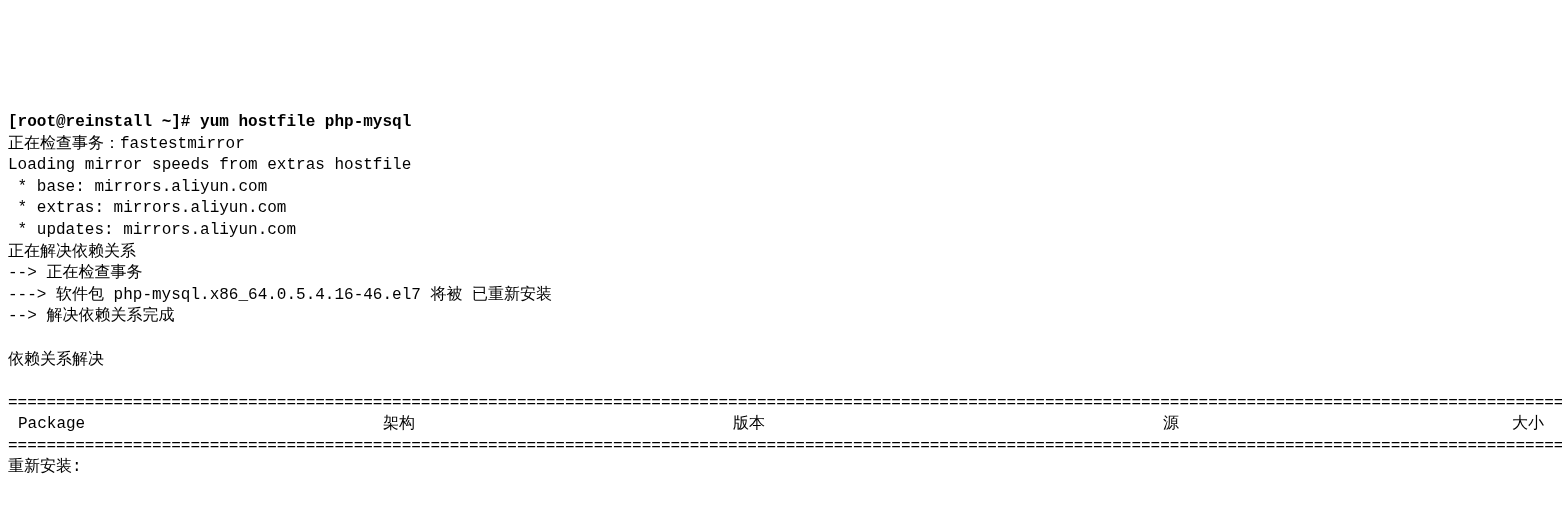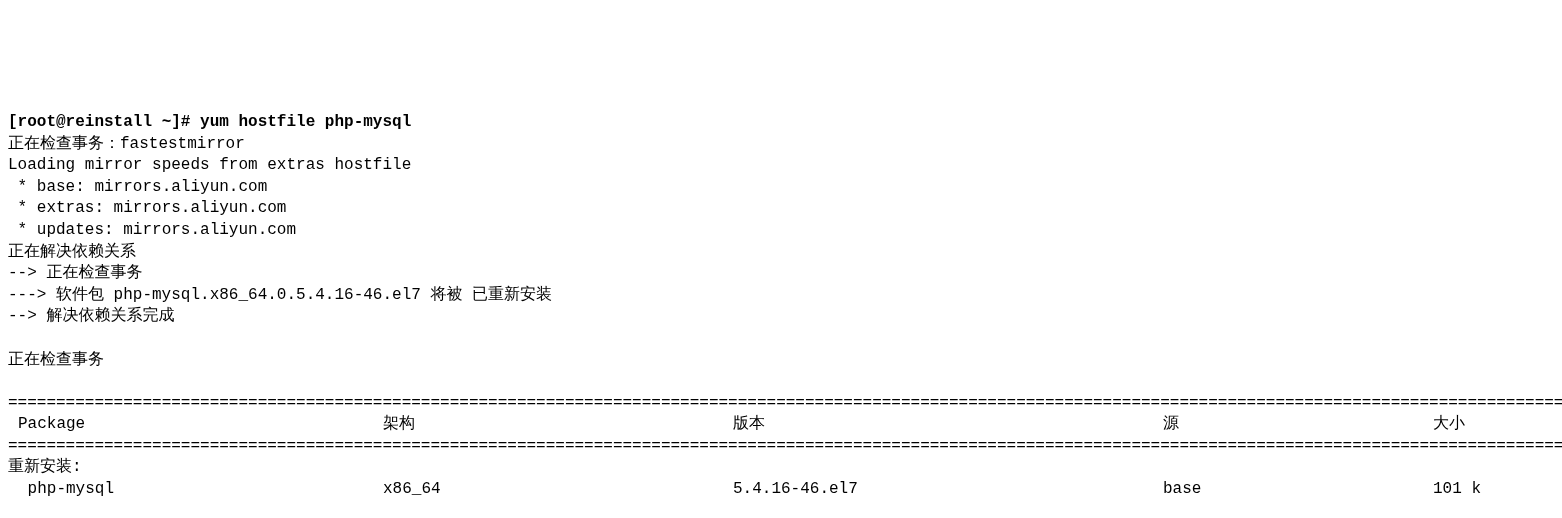--- a/index.html
+++ b/index.html
@@ -26,44 +26,43 @@
       white-space: nowrap;
     }
     .table-row {
       display: flex;
       width: 100%;
     }
     .col-pkg { width: 375px; padding-left: 10px; }
     .col-arch { width: 350px; }
     .col-ver { width: 430px; }
     .col-src { width: 270px; }
-    .col-size { flex: 1; text-align: left; padding-right: 10px; font-family: Liberation Mono, monospace; }
+    .col-size { flex: 1; text-align: right; padding-right: 10px; font-family: Liberation Mono, monospace; }
   </style>
 </head>
 <body>
 
 
 
 <div>
 <span class="bold"><span>[root@reinstall ~]# </span><span>yum hostfile php-mysql</span></span>
 <span>正在检查事务：fastestmirror</span>
 <span>Loading mirror speeds from extras hostfile</span>
 <span> * base: mirrors.aliyun.com</span>
 <span> * extras: mirrors.aliyun.com</span>
 <span> * updates: mirrors.aliyun.com</span>
 <span>正在解决依赖关系</span>
 <span>--&gt; 正在检查事务</span>
 <span>---&gt; 软件包 php-mysql.x86_64.0.5.4.16-46.el7 将被 已重新安装</span>
 <span>--&gt; 解决依赖关系完成</span>
 
-<span>正在检查事务</span>
+<span>依赖关系解决</span>
 
 <span class="hr-line">================================================================================================================================================================================================================================================================================</span>
 <div class="table-row"><span class="col-pkg">Package</span><span class="col-arch">架构</span><span class="col-ver">版本</span><span class="col-src">源</span><span class="col-size">大小</span></div><span class="hr-line">================================================================================================================================================================================================================================================================================</span>
 <span>重新安装:</span>
-<div class="table-row"><span class="col-pkg"> php-mysql</span><span class="col-arch">x86_64</span><span class="col-ver">5.4.16-46.el7</span><span class="col-src">base</span><span class="col-size">101 k</span></div>
 
 
 
 </div>
 
 
 
 
 </body></html>

